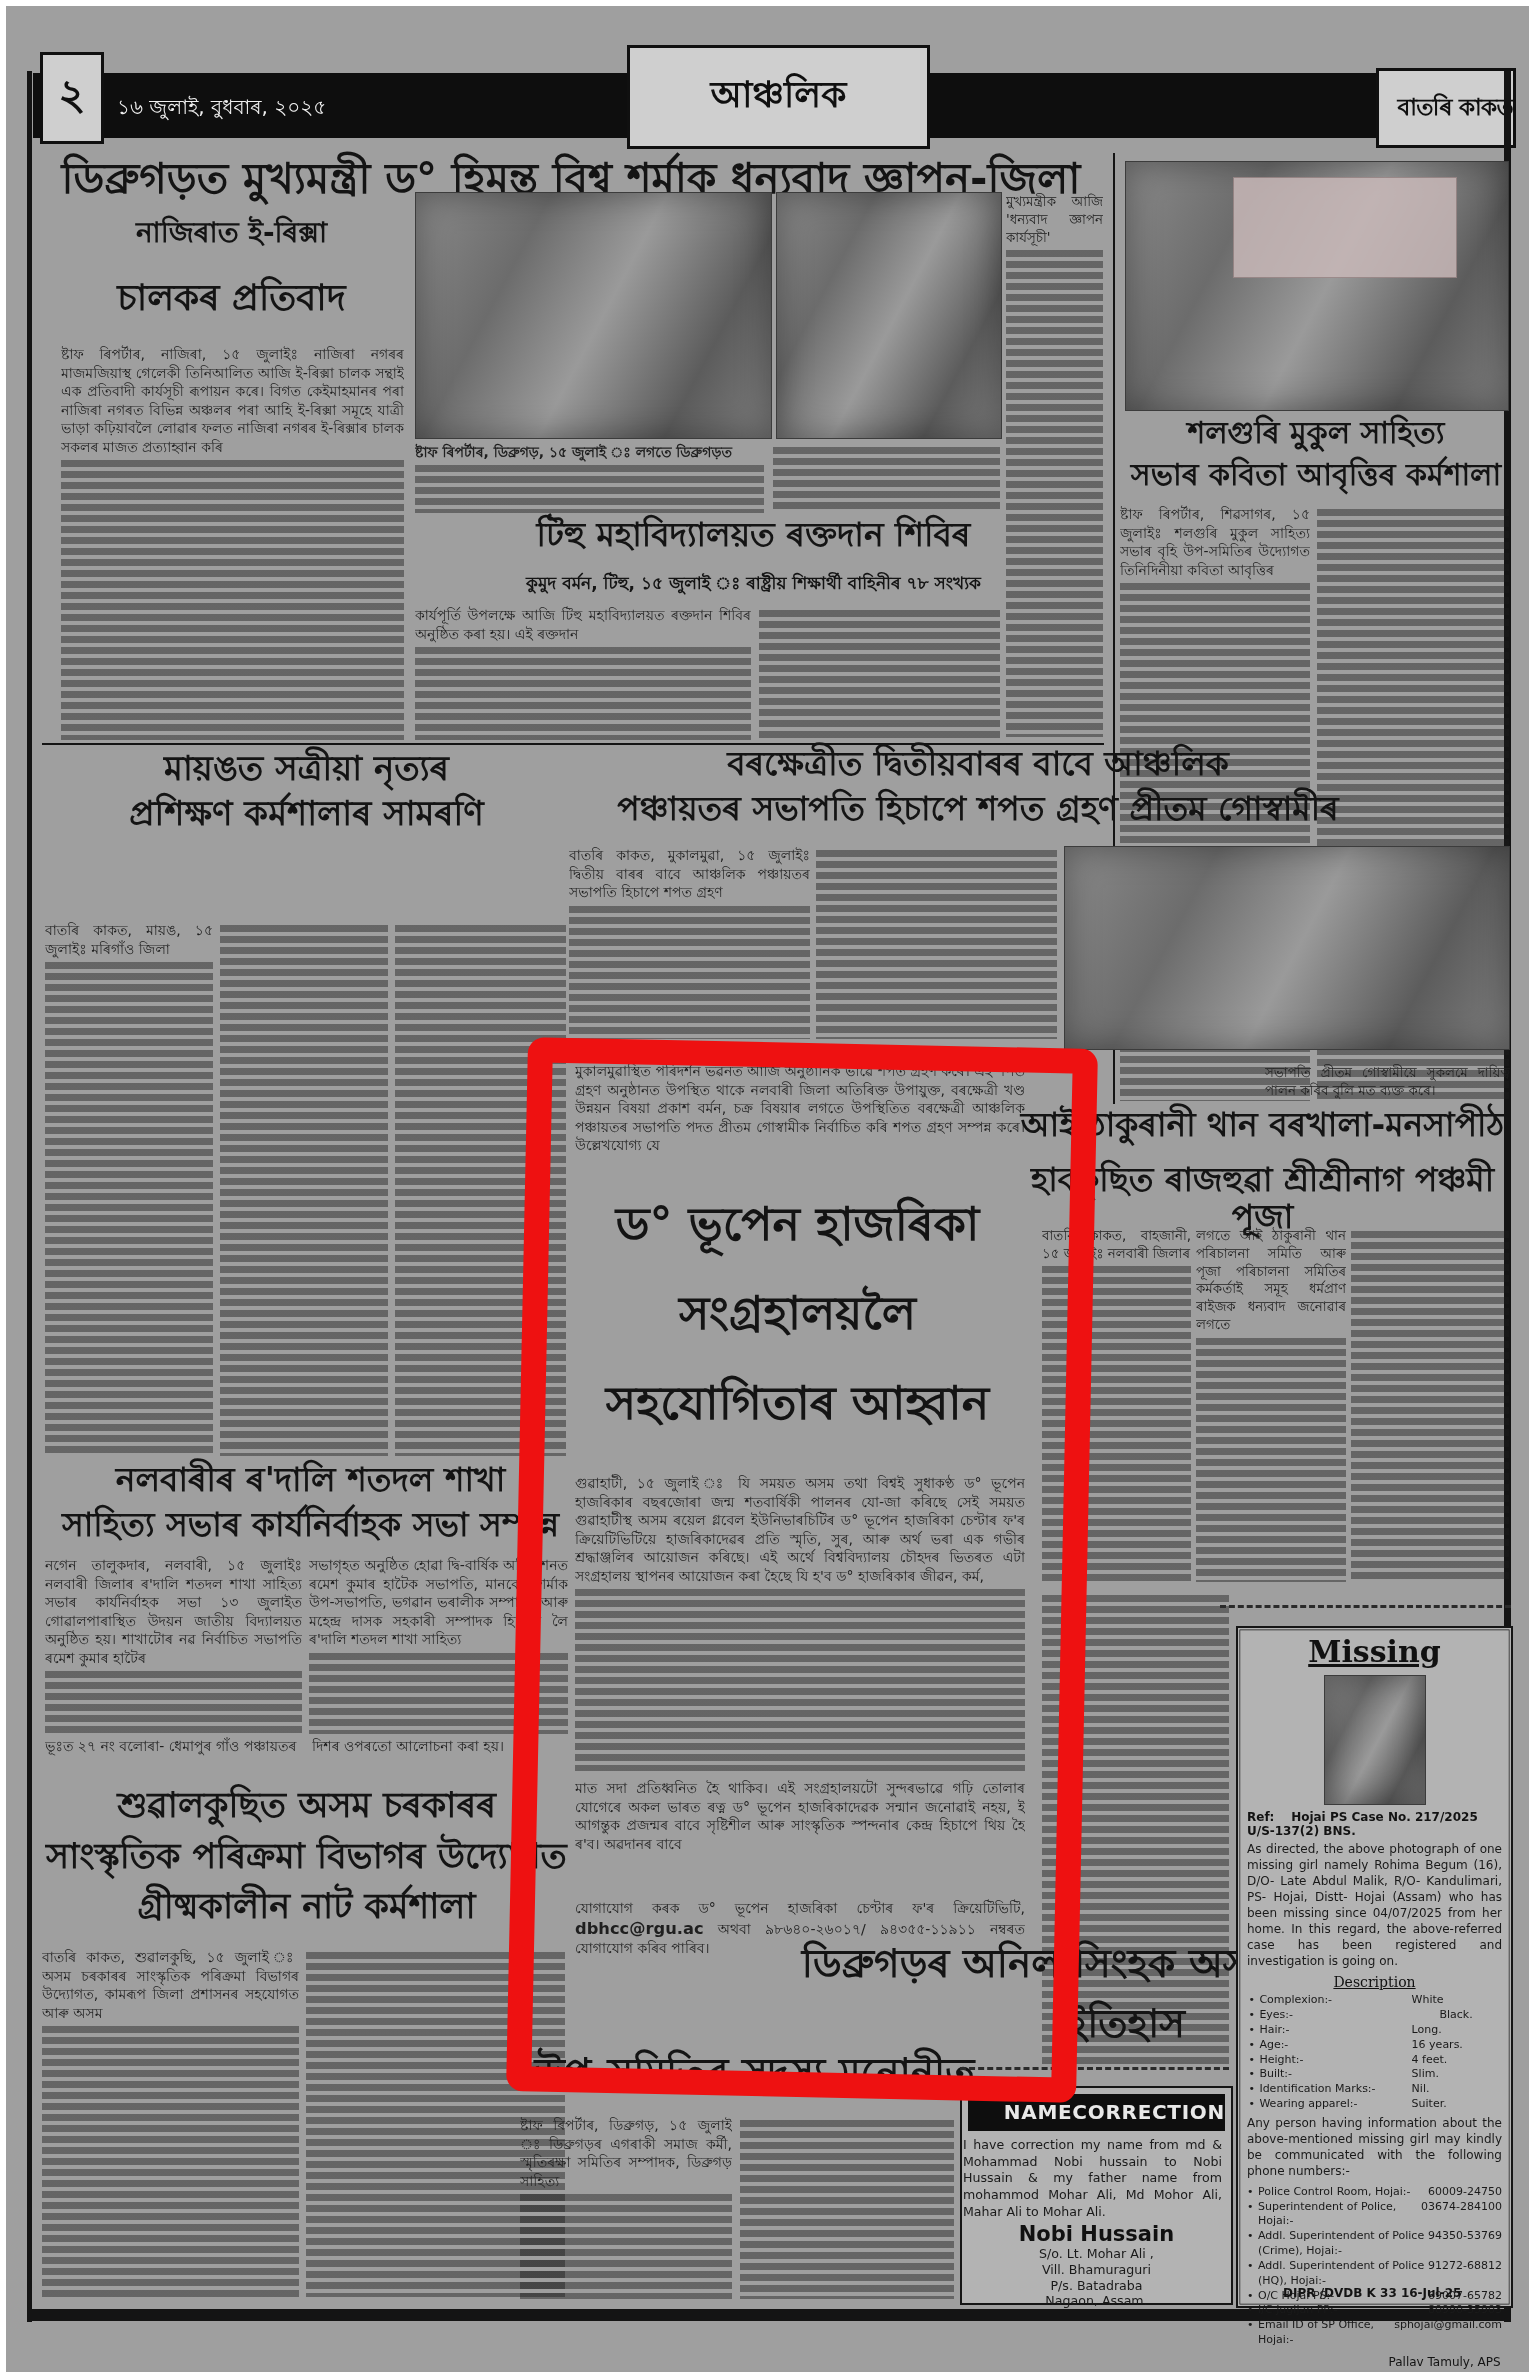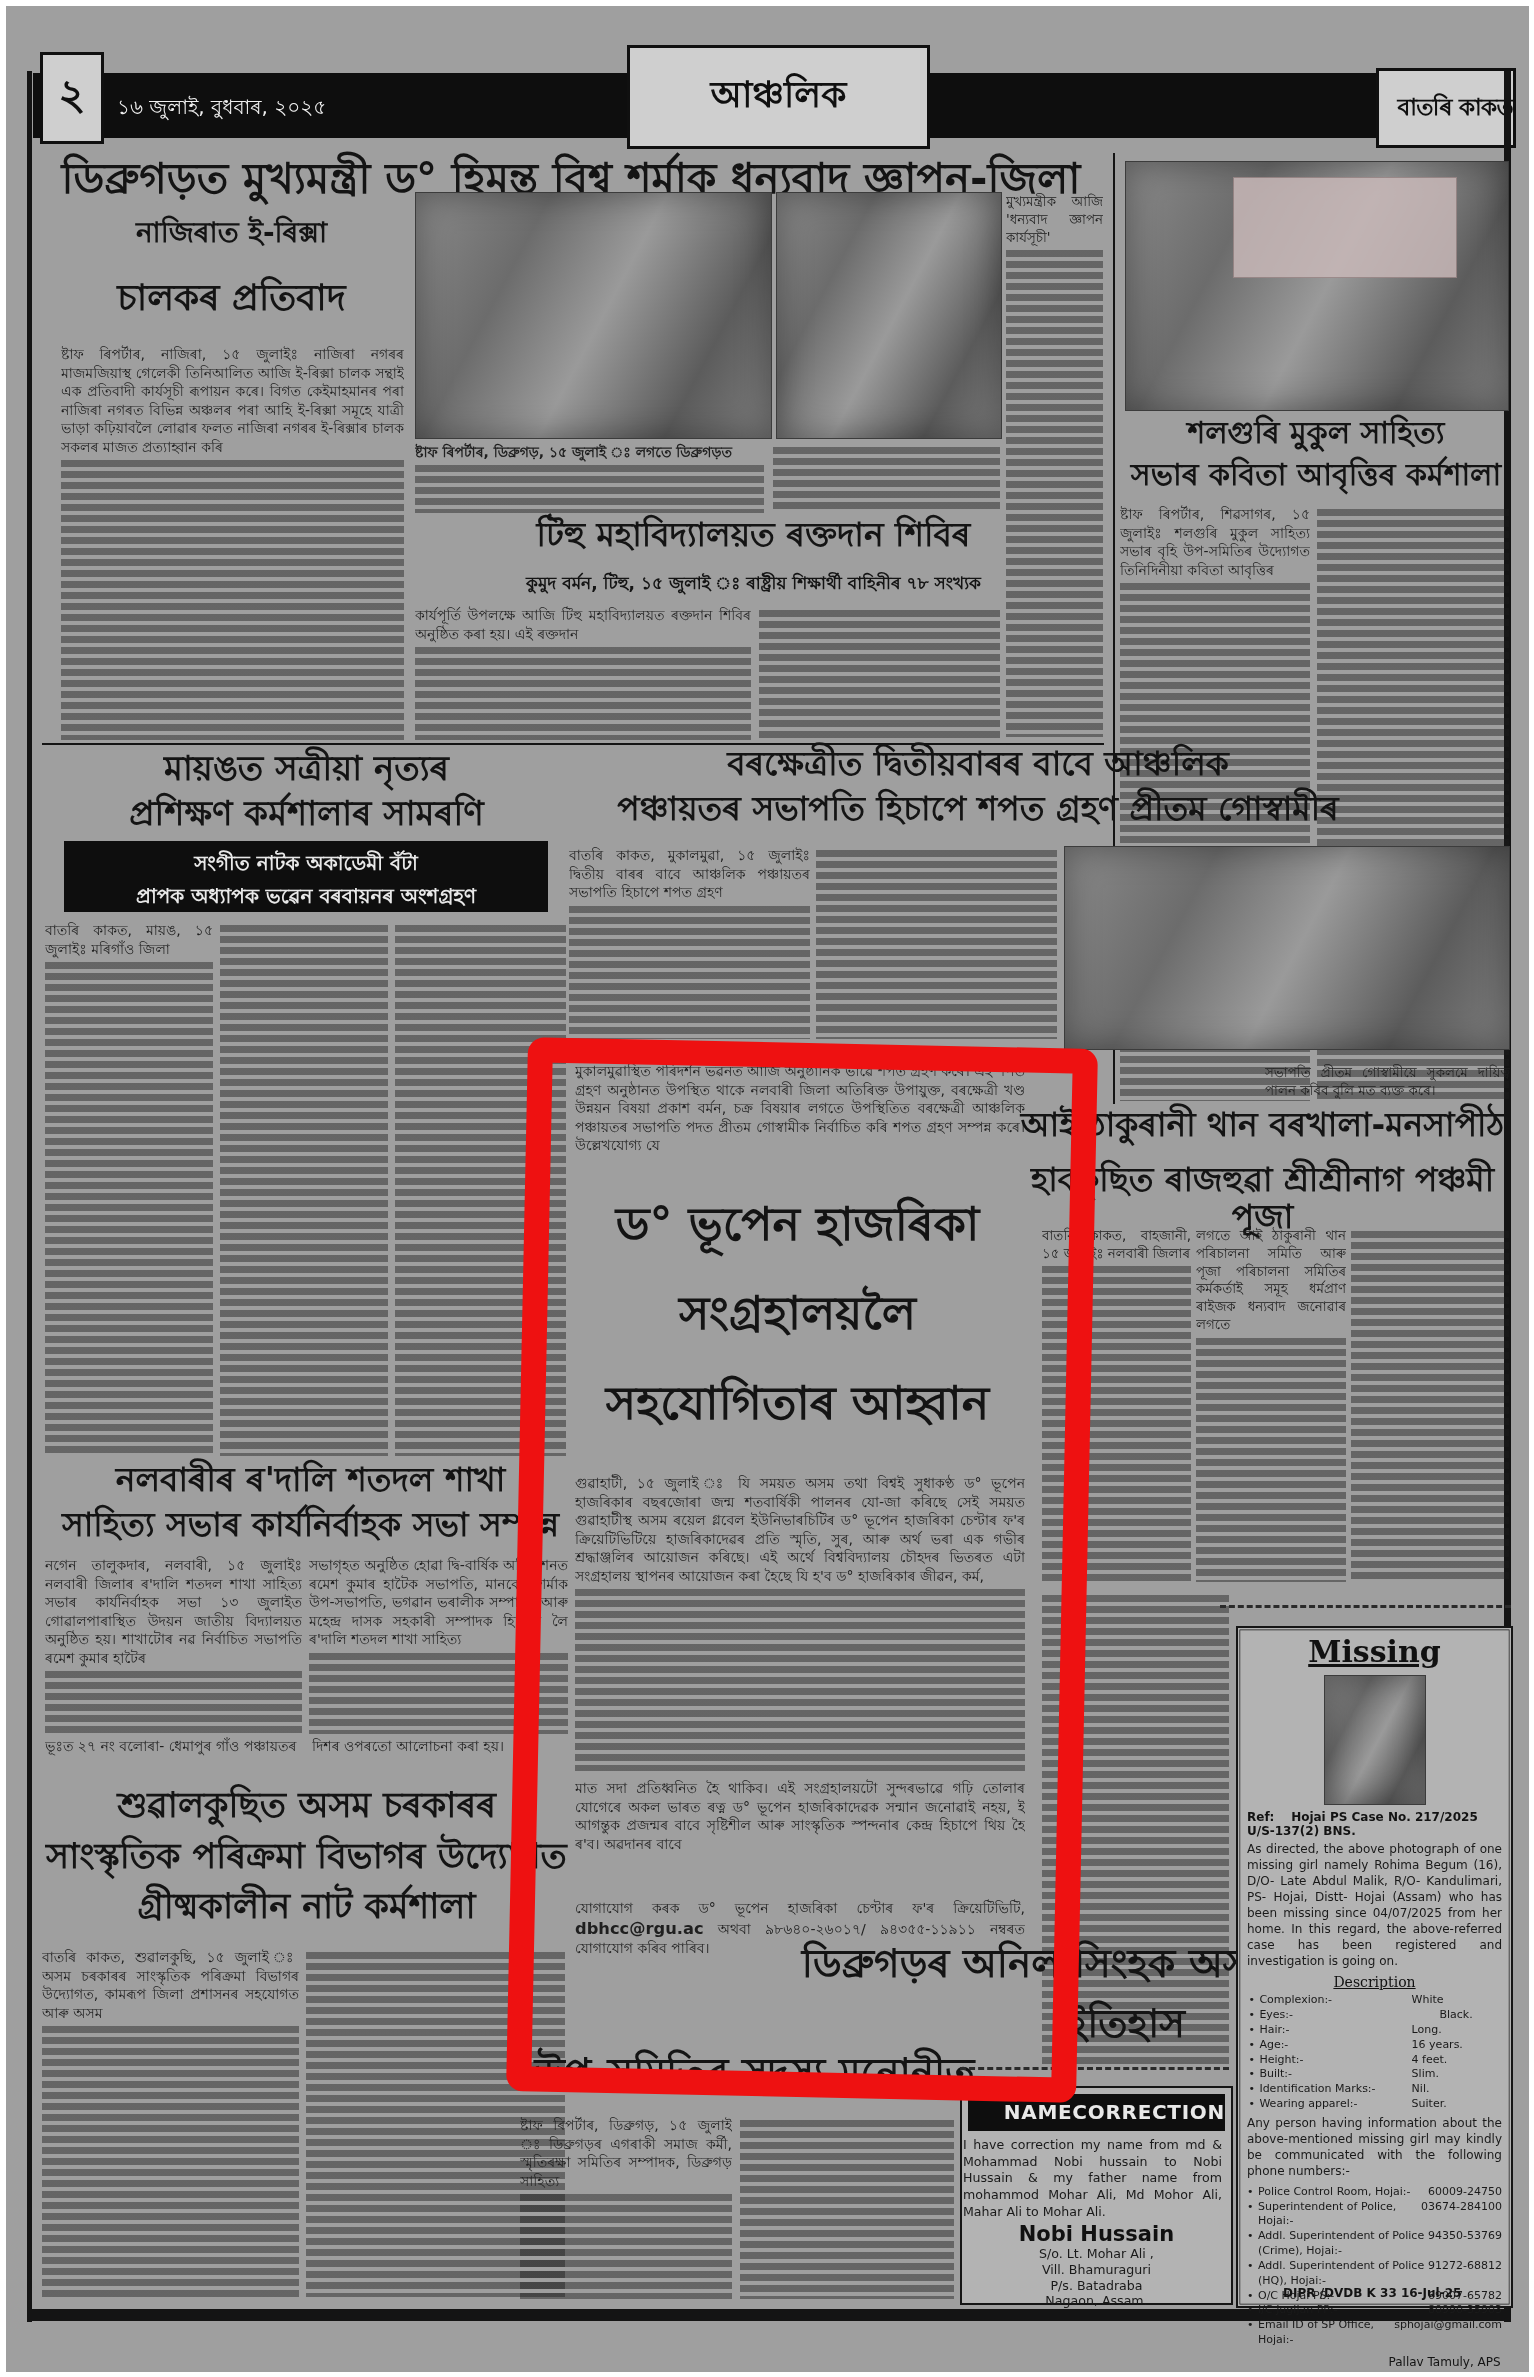--- a/index.html
+++ b/index.html
@@ -88,24 +88,20 @@
     <div class="fill"></div>
   </div>
   <div class="abs bt fillcol" style="left:1311px;top:499px;width:192px;height:596px;">
     <div class="fill"></div>
   </div>
 
   <div class="abs rule" style="left:36px;top:737px;width:1062px;height:2.2px;"></div>
 
   <div class="abs hl" style="left:39px;top:743px;width:523px;height:43px;font-size:34px;">মায়ঙত সত্ৰীয়া নৃত্যৰ</div>
   <div class="abs hl" style="left:39px;top:788px;width:523px;height:43px;font-size:34px;">প্ৰশিক্ষণ কৰ্মশালাৰ সামৰণি</div>
-  <div class="abs blackbox" style="left:58px;top:835px;width:484px;height:71px;text-align:center;">
-    <div style="font-size:20px;font-weight:700;margin-top:7.4px;">সংগীত নাটক অকাডেমী বঁটা</div>
-    <div style="font-size:20px;font-weight:700;">প্ৰাপক অধ্যাপক ভৱেন বৰবায়নৰ অংশগ্ৰহণ</div>
-  </div>
   <div class="abs bt fillcol" style="left:39px;top:915px;width:168px;height:535px;">
     <span>বাতৰি কাকত, মায়ঙ, ১৫ জুলাইঃ মৰিগাঁও জিলা</span>
     <div class="fill"></div>
   </div>
   <div class="abs bt fillcol" style="left:214px;top:915px;width:168px;height:535px;">
     <div class="fill"></div>
   </div>
   <div class="abs bt fillcol" style="left:389px;top:915px;width:171px;height:535px;">
     <div class="fill"></div>
   </div>

